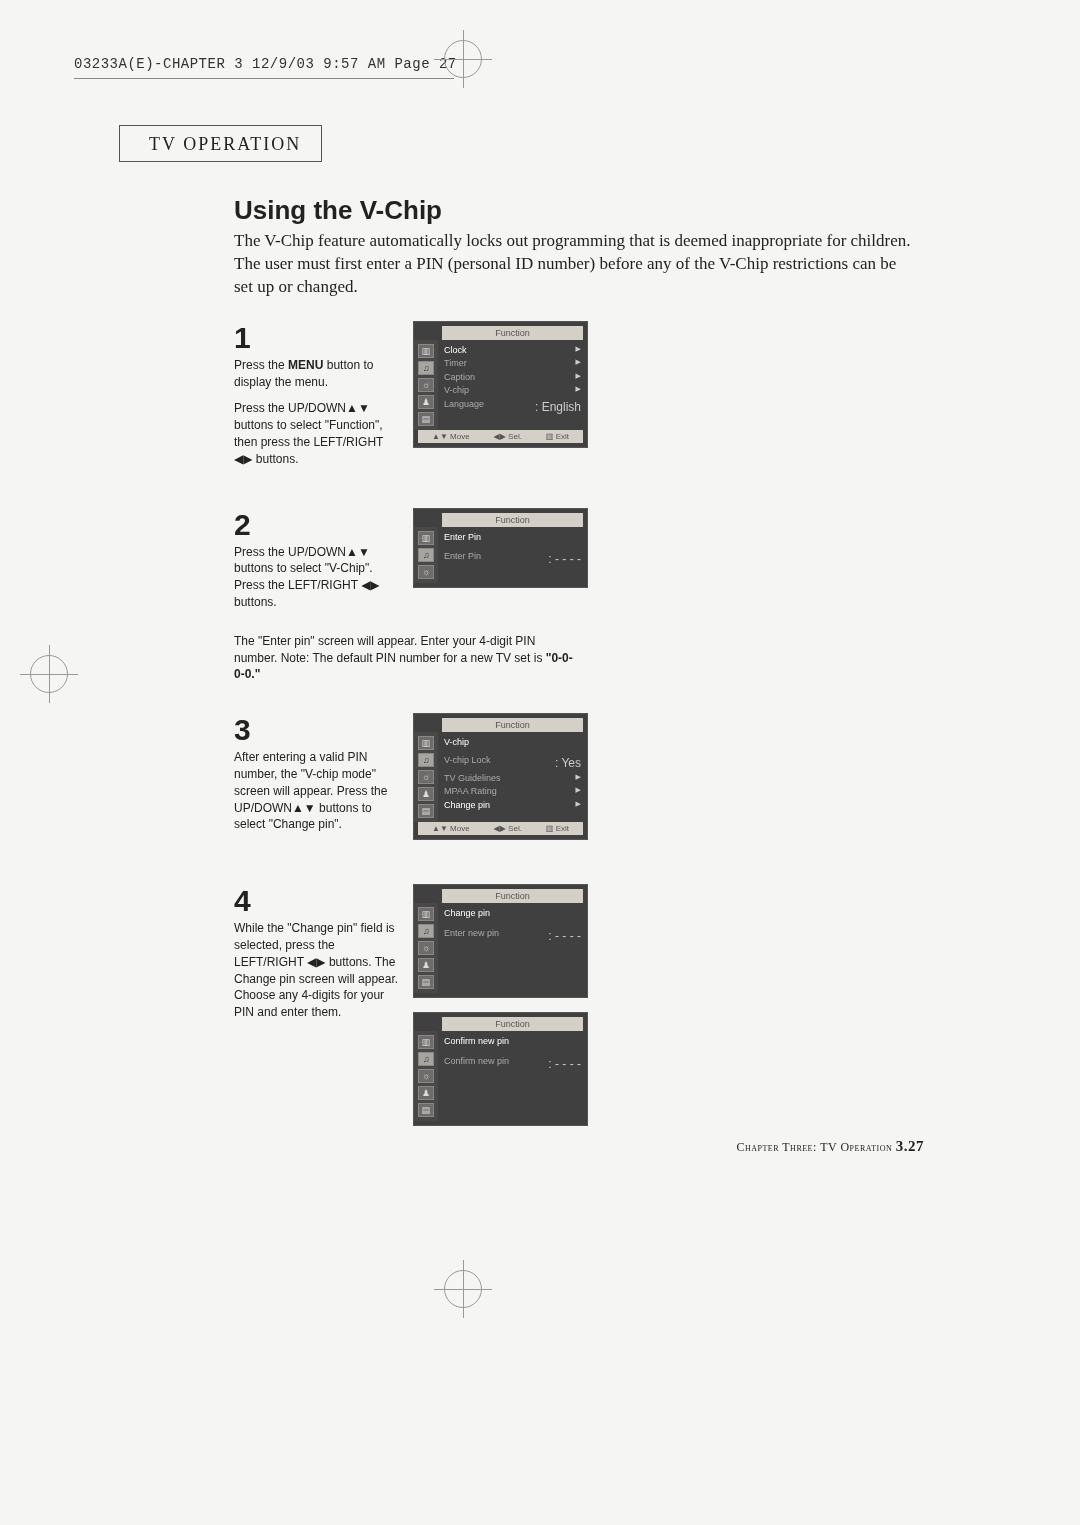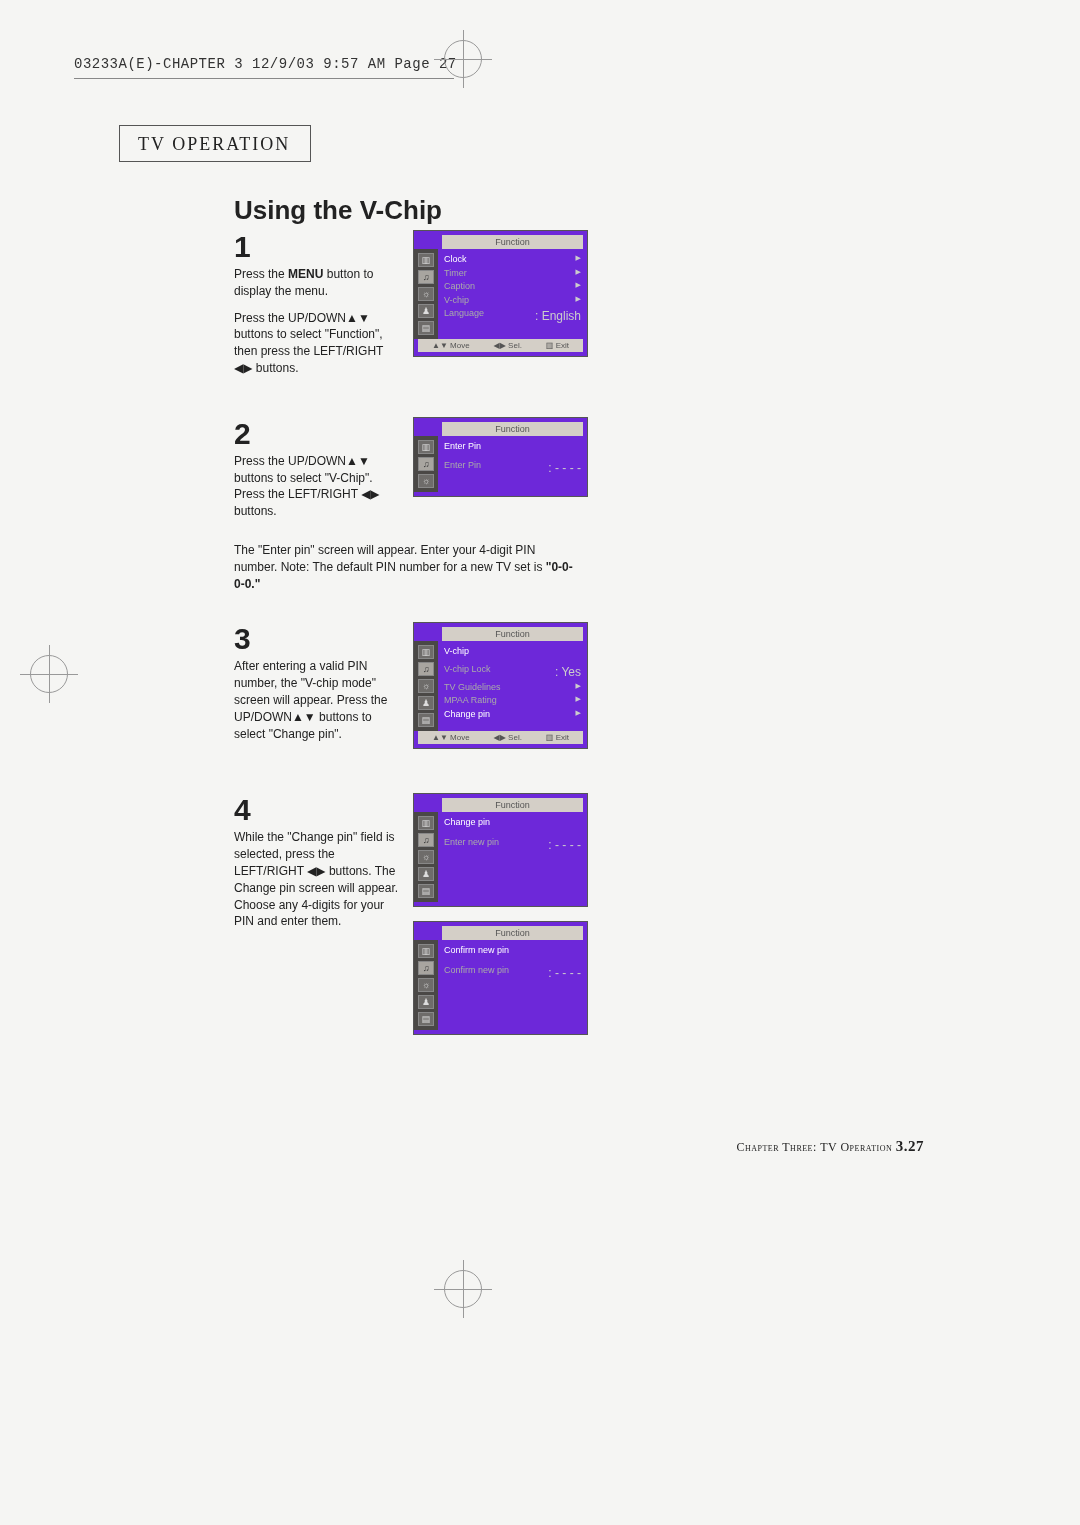--- a/index.html
+++ b/index.html
@@ -29,21 +29,21 @@
   .header-rule {
     position: absolute;
     left: 70px; top: 78px;
     width: 380px;
     border-top: 1px solid #888;
   }
   .section-box {
     position: absolute;
     left: 115px; top: 125px;
     border: 1px solid #555;
-    padding: 8px 20px 6px 18px;
+    padding: 8px 20px 6px 29px;
     font-family: Georgia, serif;
     font-size: 18px;
     letter-spacing: 2px;
   }
   .section-box span:first-child { font-variant: small-caps; }
   .content {
     position: absolute;
     left: 230px; top: 195px;
     width: 680px;
   }
@@ -84,21 +84,21 @@
   .step-text {
     font-family: Arial, Helvetica, sans-serif;
     font-size: 12px;
     line-height: 1.4;
     margin-bottom: 10px;
   }
   .step-text b { font-weight: bold; }
   .step-right { flex-shrink: 0; }
   .osd {
     width: 175px;
-    background: #6d28d9;
+    background: #404040;
     border: 1px solid #555;
     font-family: Arial, sans-serif;
     font-size: 9px;
     color: #ddd;
     margin-bottom: 14px;
     position: relative;
   }
   .osd-top {
     background: #d4cfc7;
     color: #555;
@@ -201,20 +201,21 @@
   <div class="crop-circ" style="left:440px; top:1270px;"></div>
   <div class="crop-cross-h" style="left:430px; top:1289px; width:58px;"></div>
   <div class="crop-cross-v" style="left:459px; top:1260px; height:58px;"></div>
 
   <div class="section-box">
     <span>TV OPERATION</span>
   </div>
 
   <div class="content">
     <div class="title">Using the V-Chip</div>
+    <div class="intro">The V-Chip feature automatically locks out programming that is deemed inappropriate for children. The user must first enter a PIN (personal ID number) before any of the V-Chip restrictions can be set up or changed.</div>
 
     <div class="steps">
 
       <div class="step">
         <div class="step-left">
           <div class="step-num">1</div>
           <div class="step-text">
             <span>Press the </span><b>MENU</b><span> button to display the menu.</span>
           </div>
           <div class="step-text">Press the UP/DOWN▲▼ buttons to select "Function", then press the LEFT/RIGHT ◀▶ buttons.</div>

